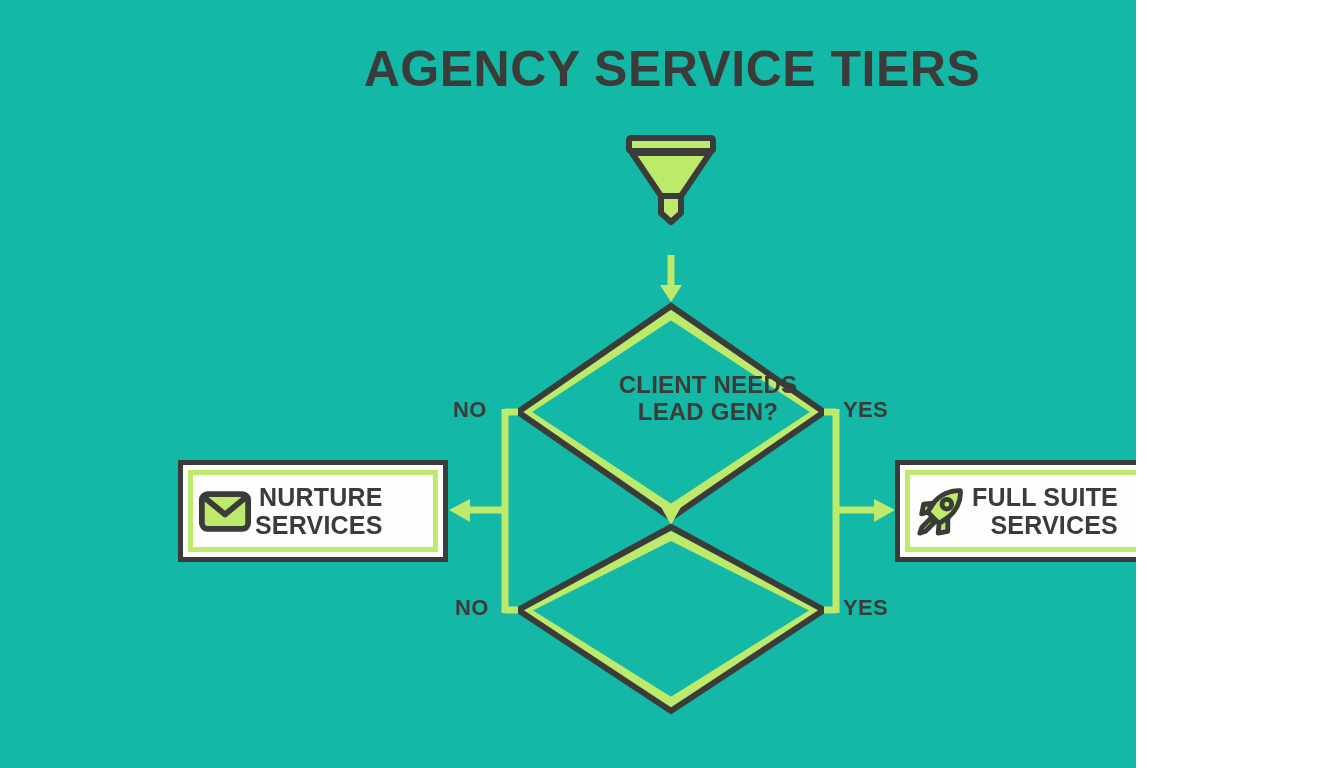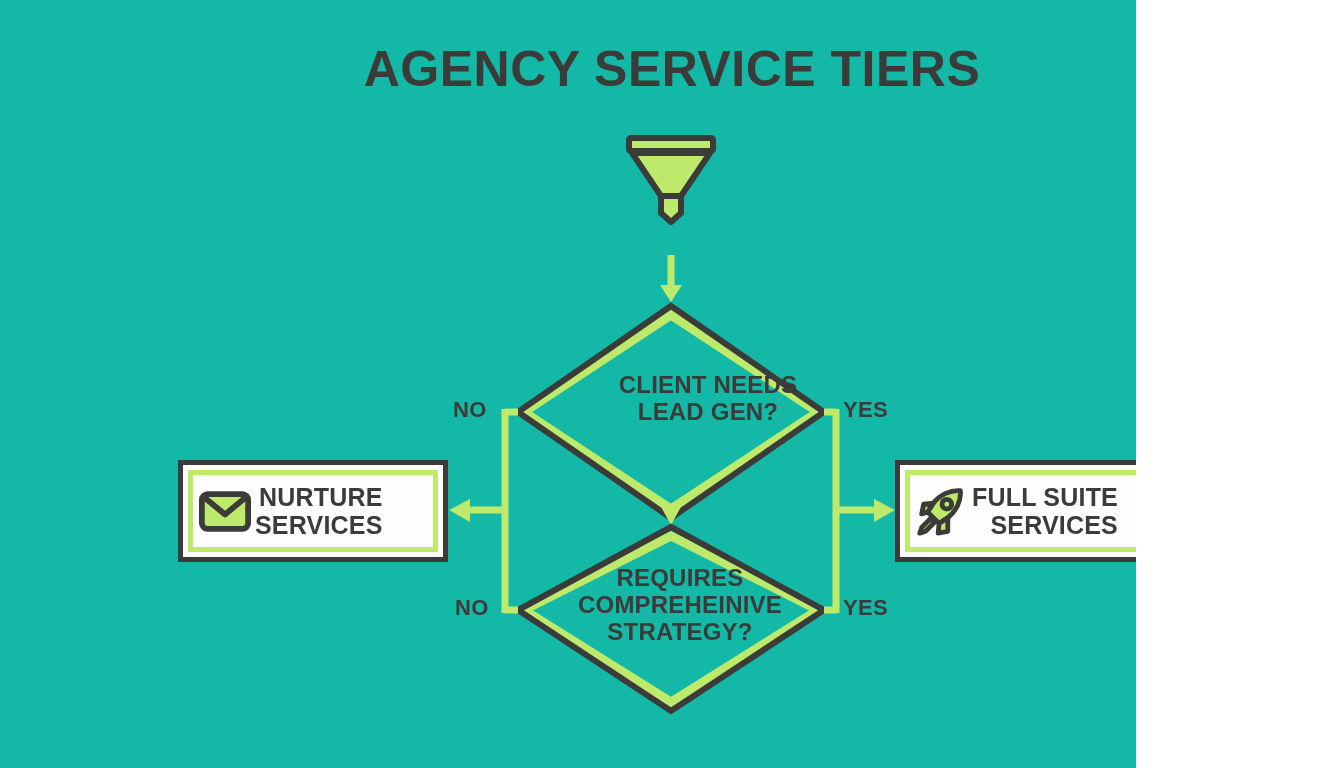--- a/index.html
+++ b/index.html
@@ -191,23 +191,20 @@
       <line x1="836" y1="409" x2="836" y2="613" stroke="#bdea6a" stroke-width="7" stroke-linecap="butt"></line>
       <line x1="836" y1="510" x2="876" y2="510" stroke="#bdea6a" stroke-width="7" stroke-linecap="butt"></line>
       <path d="M874 499 L874 522 L895 510 Z" fill="#bdea6a"></path>
     </g>
   </svg>
 
 
   <div class="node-label" id="decision-1-label">CLIENT NEEDS
 LEAD GEN?</div>
 
-  <div class="node-label" id="decision-2-label">REQUIRES
-COMPREHEINIVE
-STRATEGY?</div>
 
   <div class="edge-label" id="edge-label-no-1">NO</div>
 
   <div class="edge-label" id="edge-label-yes-1">YES</div>
 
   <div class="edge-label" id="edge-label-no-2">NO</div>
 
   <div class="edge-label" id="edge-label-yes-2">YES</div>
 
   <div class="outcome-box" id="outcome-nurture">

